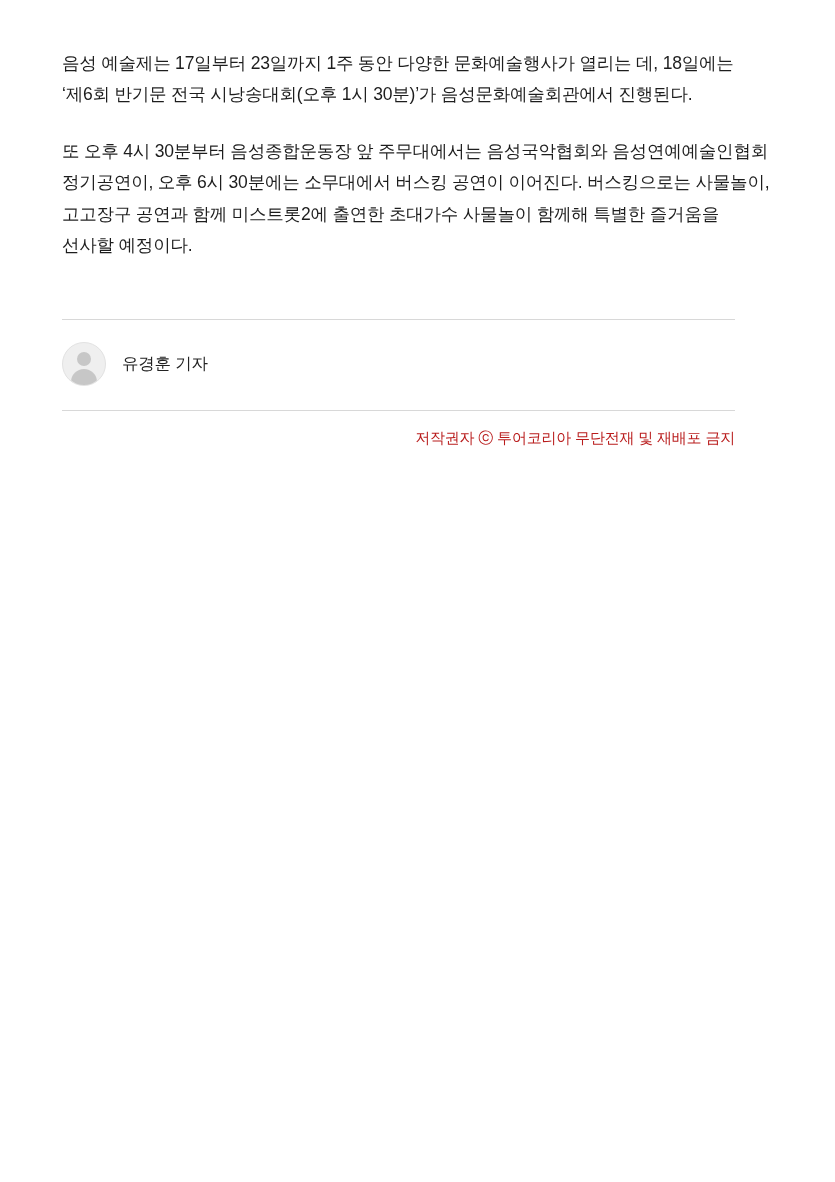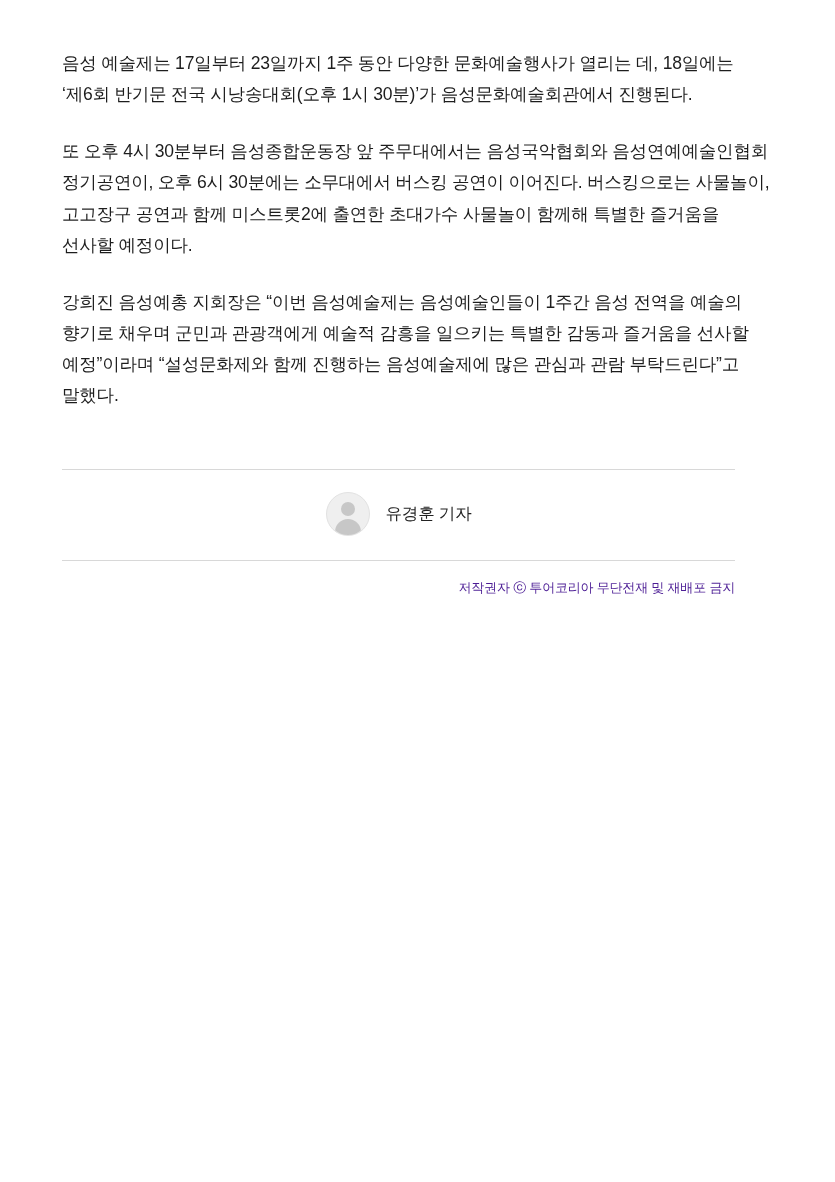--- a/index.html
+++ b/index.html
@@ -38,21 +38,20 @@
   }
   .divider {
     height: 1px;
     background: #d8d8d8;
     margin: 58px 0 0 0;
   }
   .byline {
     display: flex;
     align-items: center;
     padding: 22px 0 24px 0;
-    justify-content: center;
   }
   .avatar {
     width: 42px;
     height: 42px;
     border-radius: 50%;
     background: #efefef;
     border: 1px solid #e2e2e2;
     position: relative;
     overflow: hidden;
     flex: 0 0 auto;
@@ -82,35 +81,34 @@
     font-size: 16.5px;
     color: #222222;
     letter-spacing: -0.2px;
   }
   .divider2 {
     height: 1px;
     background: #d8d8d8;
   }
   .copyright {
     text-align: right;
-    font-size: 13px;
-    color: #4c1d95;
+    font-size: 15px;
+    color: #b91c1c;
     padding: 18px 0 0 0;
     letter-spacing: -0.2px;
   }
 </style>
 </head>
 <body>
 
 <div class="page">
 
   <div class="article-body">
     <p>음성 예술제는 17일부터 23일까지 1주 동안 다양한 문화예술행사가 열리는 데, 18일에는 ‘제6회 반기문 전국 시낭송대회(오후 1시 30분)’가 음성문화예술회관에서 진행된다.</p>
     <p>또 오후 4시 30분부터 음성종합운동장 앞 주무대에서는 음성국악협회와 음성연예예술인협회 정기공연이, 오후 6시 30분에는 소무대에서 버스킹 공연이 이어진다. 버스킹으로는 사물놀이, 고고장구 공연과 함께 미스트롯2에 출연한 초대가수 사물놀이 함께해 특별한 즐거움을 선사할 예정이다.</p>
-    <p>강희진 음성예총 지회장은 “이번 음성예술제는 음성예술인들이 1주간 음성 전역을 예술의 향기로 채우며 군민과 관광객에게 예술적 감흥을 일으키는 특별한 감동과 즐거움을 선사할 예정”이라며 “설성문화제와 함께 진행하는 음성예술제에 많은 관심과 관람 부탁드린다”고 말했다.</p>
   </div>
 
   <div class="divider"></div>
 
   <div class="byline">
     <div class="avatar">
       <div class="head"></div>
       <div class="body"></div>
     </div>
     <div class="byline-name">유경훈 기자</div>

